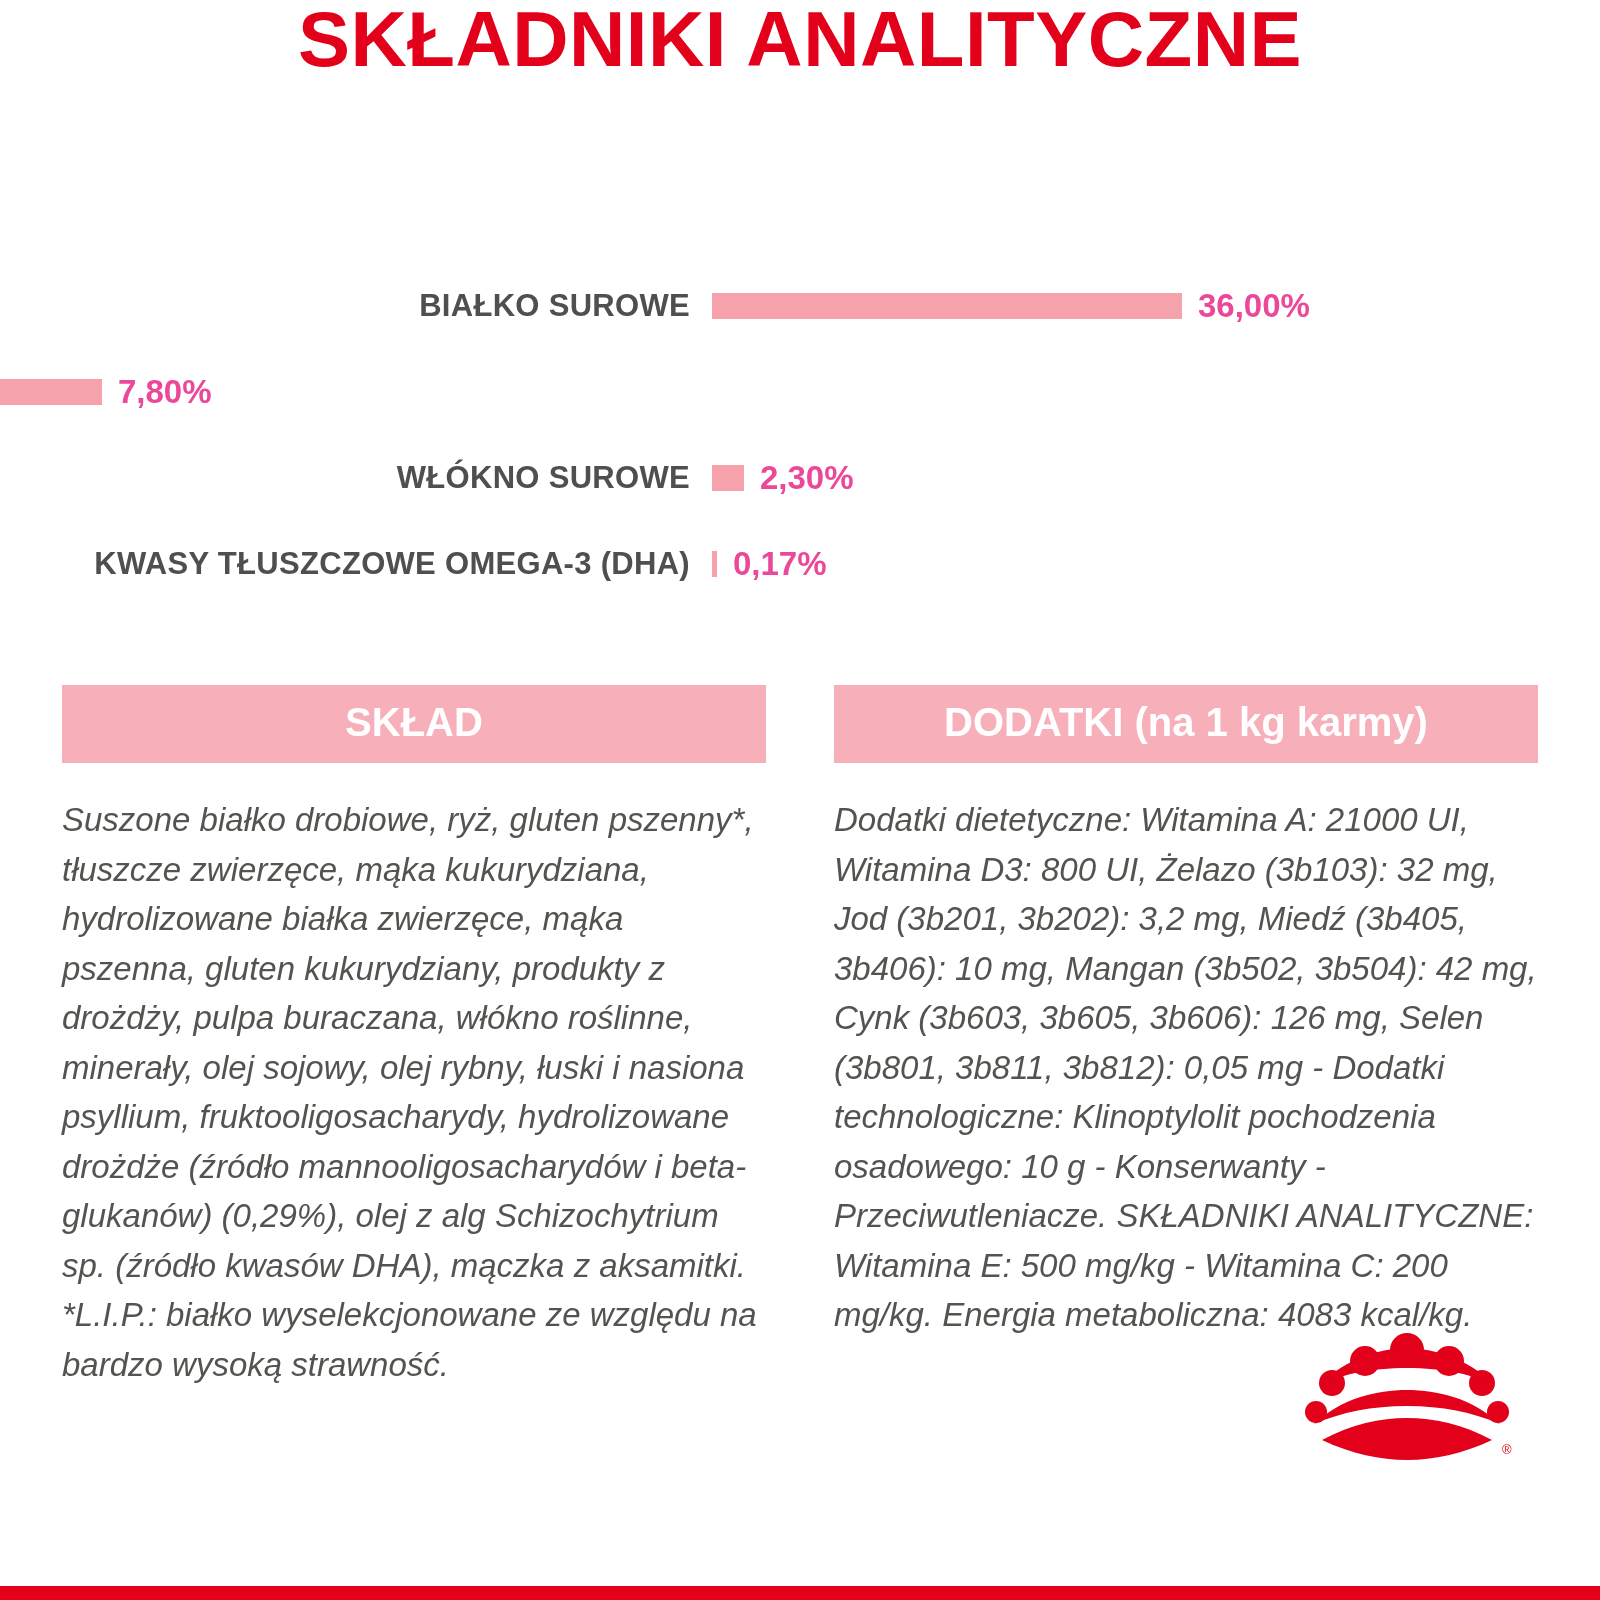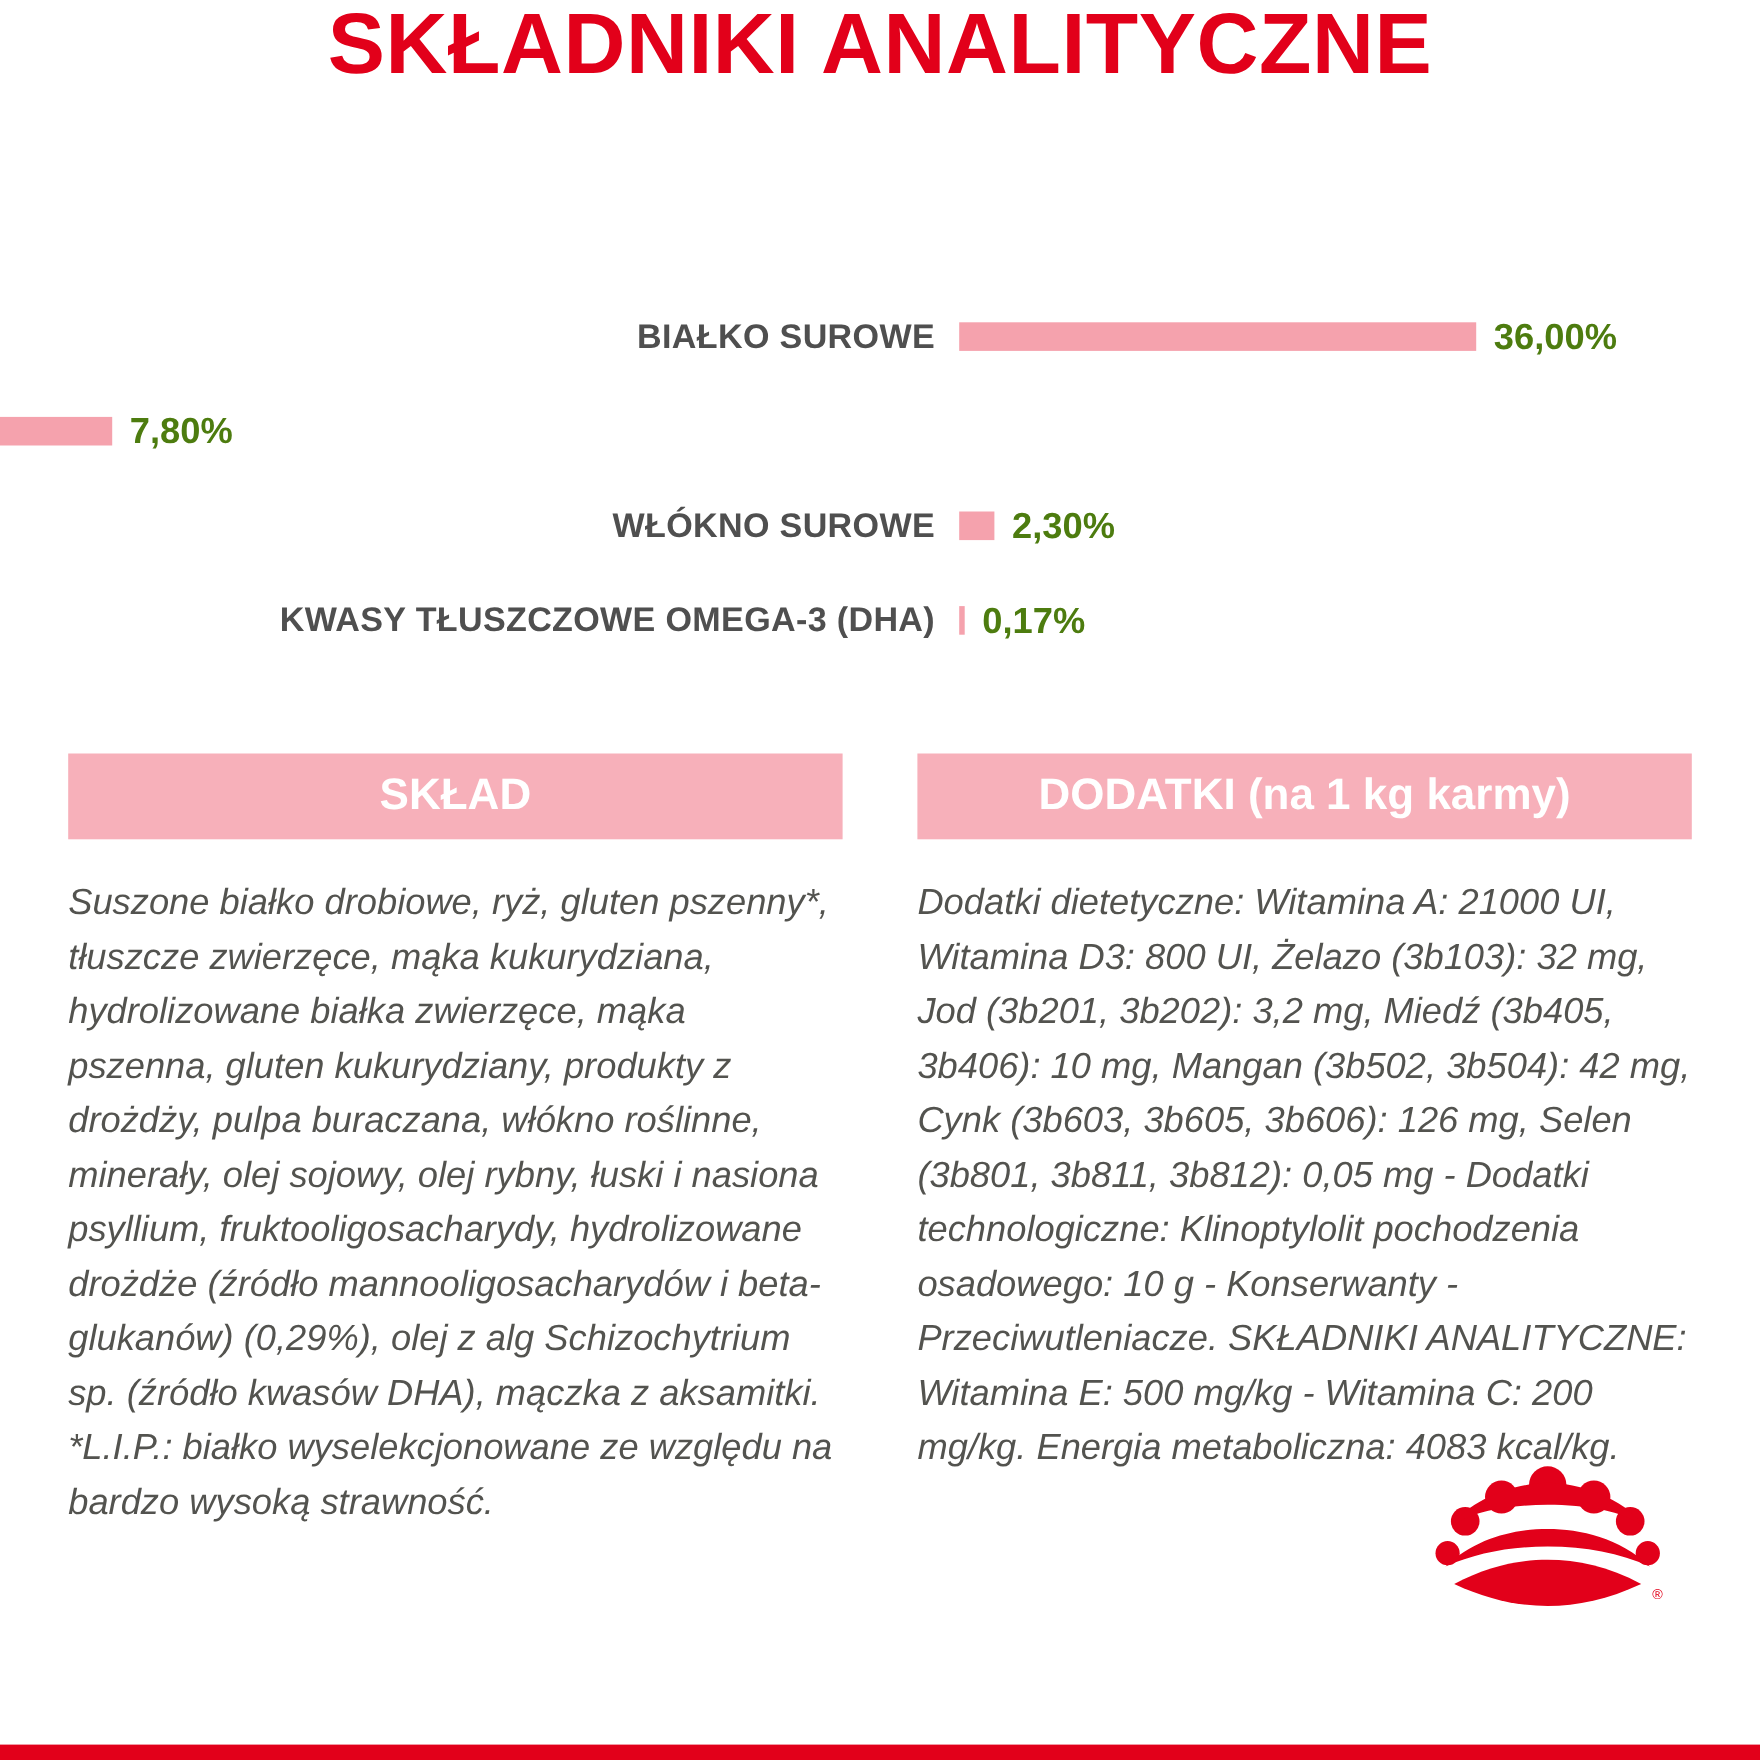--- a/index.html
+++ b/index.html
@@ -31,21 +31,21 @@
   .chart {
     margin-top: 185px;
     padding: 0 0 0 0;
   }
   .chart-row {
     display: flex;
     align-items: center;
     height: 86px;
   }
   .chart-label {
-    width: 872px;
+    width: 712px;
     text-align: right;
     padding-right: 22px;
     box-sizing: border-box;
     font-size: 31px;
     font-weight: bold;
     color: #4f4f4f;
     letter-spacing: 0.3px;
     white-space: nowrap;
   }
   .chart-bar-wrap {
@@ -53,21 +53,21 @@
     align-items: center;
   }
   .chart-bar {
     height: 26px;
     background: #f5a2ad;
     border-radius: 0;
   }
   .chart-value {
     font-size: 33px;
     font-weight: bold;
-    color: #4d7c0f;
+    color: #ec4899;
     padding-left: 16px;
     white-space: nowrap;
   }
 
   
   .columns {
     display: flex;
     margin-top: 78px;
     padding: 0 62px;
     gap: 68px;

